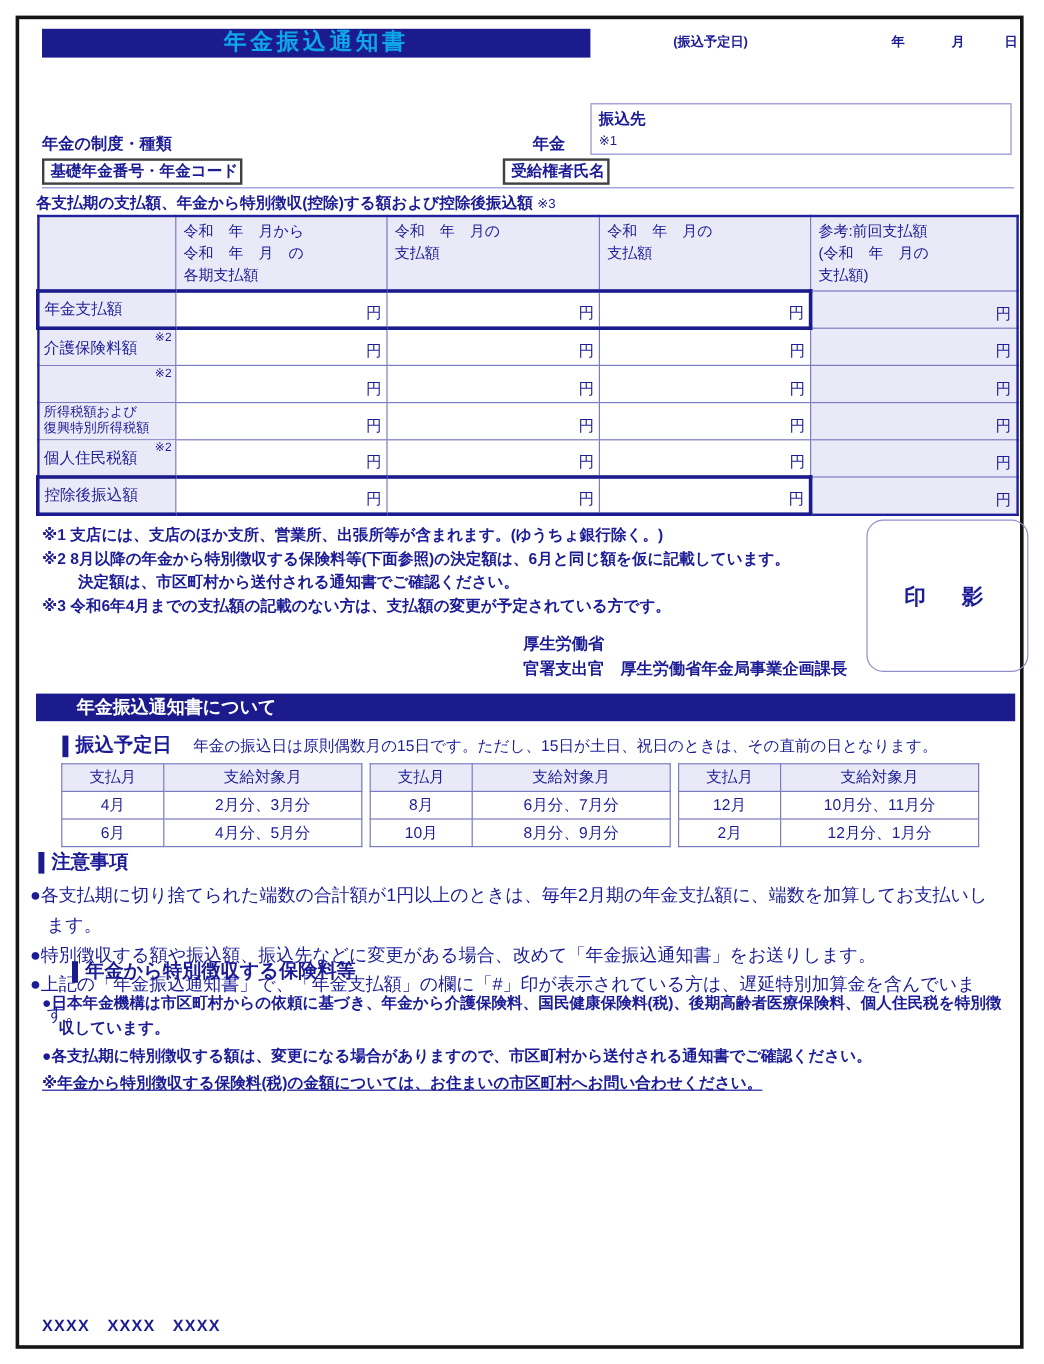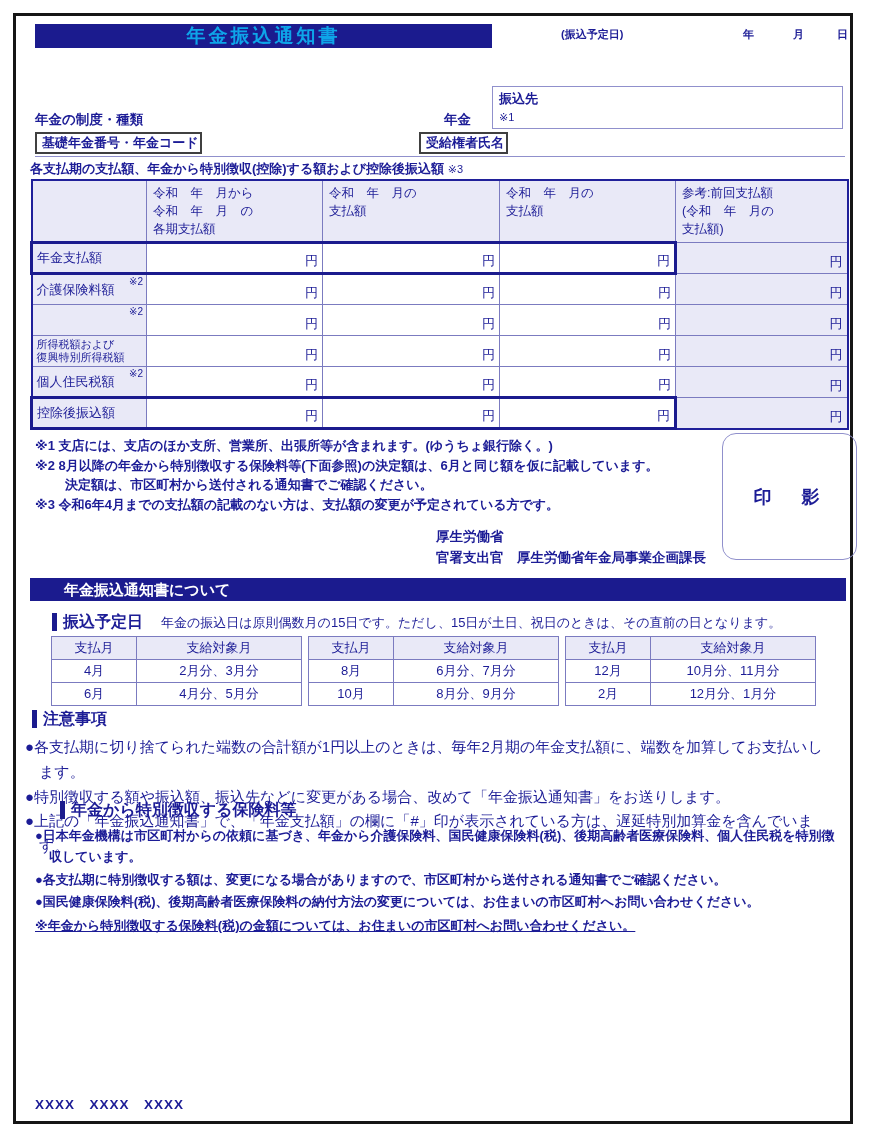--- a/index.html
+++ b/index.html
@@ -298,19 +298,18 @@
   <div class="abs bullets">
     <div>●各支払期に切り捨てられた端数の合計額が1円以上のときは、毎年2月期の年金支払額に、端数を加算してお支払いします。</div>
     <div>●特別徴収する額や振込額、振込先などに変更がある場合、改めて「年金振込通知書」をお送りします。</div>
     <div>●上記の「年金振込通知書」で、「年金支払額」の欄に「#」印が表示されている方は、遅延特別加算金を含んでいます。</div>
   </div>
 
   <div class="abs sec-head head3">年金から特別徴収する保険料等</div>
   <div class="abs bullets2">
     <div>●日本年金機構は市区町村からの依頼に基づき、年金から介護保険料、国民健康保険料(税)、後期高齢者医療保険料、個人住民税を特別徴収しています。</div>
     <div>●各支払期に特別徴収する額は、変更になる場合がありますので、市区町村から送付される通知書でご確認ください。</div>
-    <div>●国民健康保険料(税)、後期高齢者医療保険料の納付方法の変更については、お住まいの市区町村へお問い合わせください。</div>
     <div class="footnote">※年金から特別徴収する保険料(税)の金額については、お住まいの市区町村へお問い合わせください。</div>
   </div>
 
   <div class="abs footer-code">XXXX　XXXX　XXXX</div>
 
 </div>
 
 </body></html>

